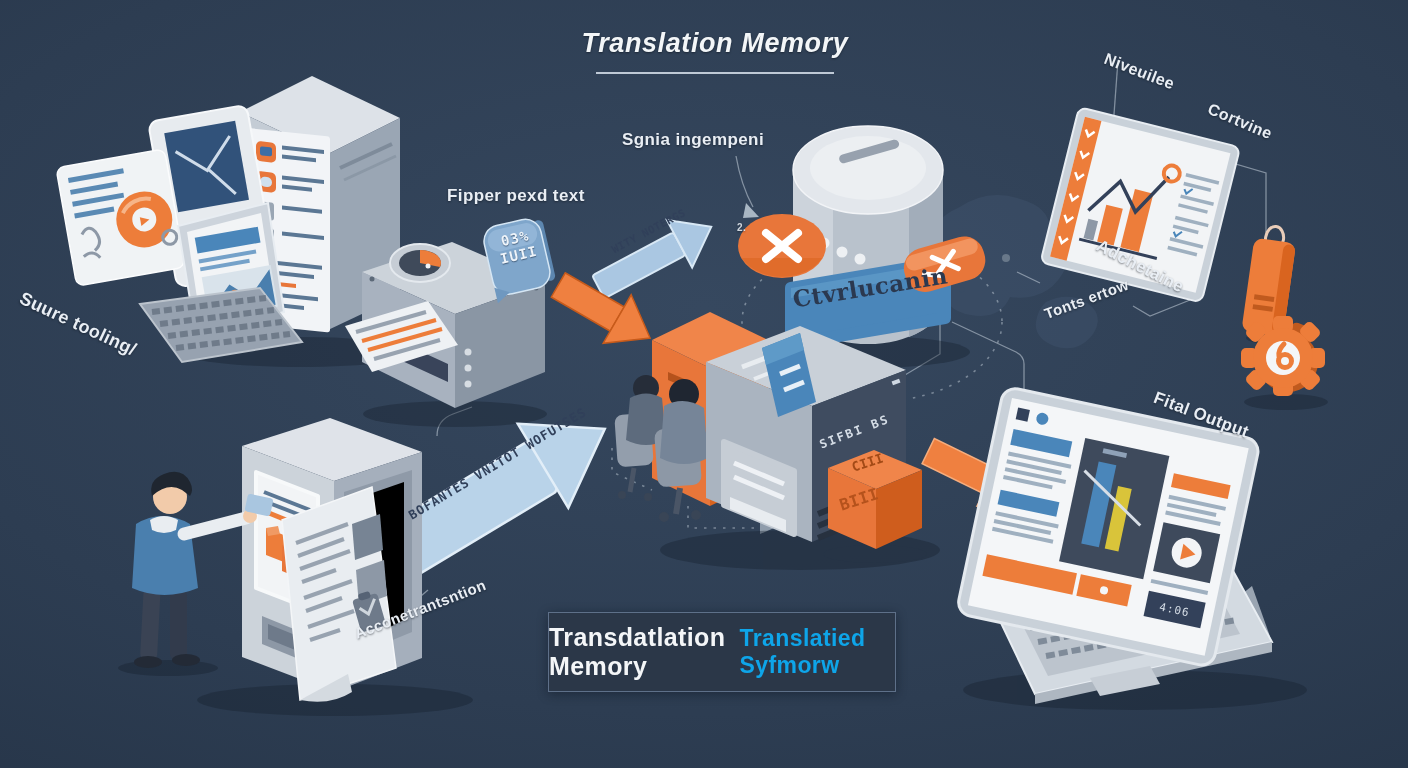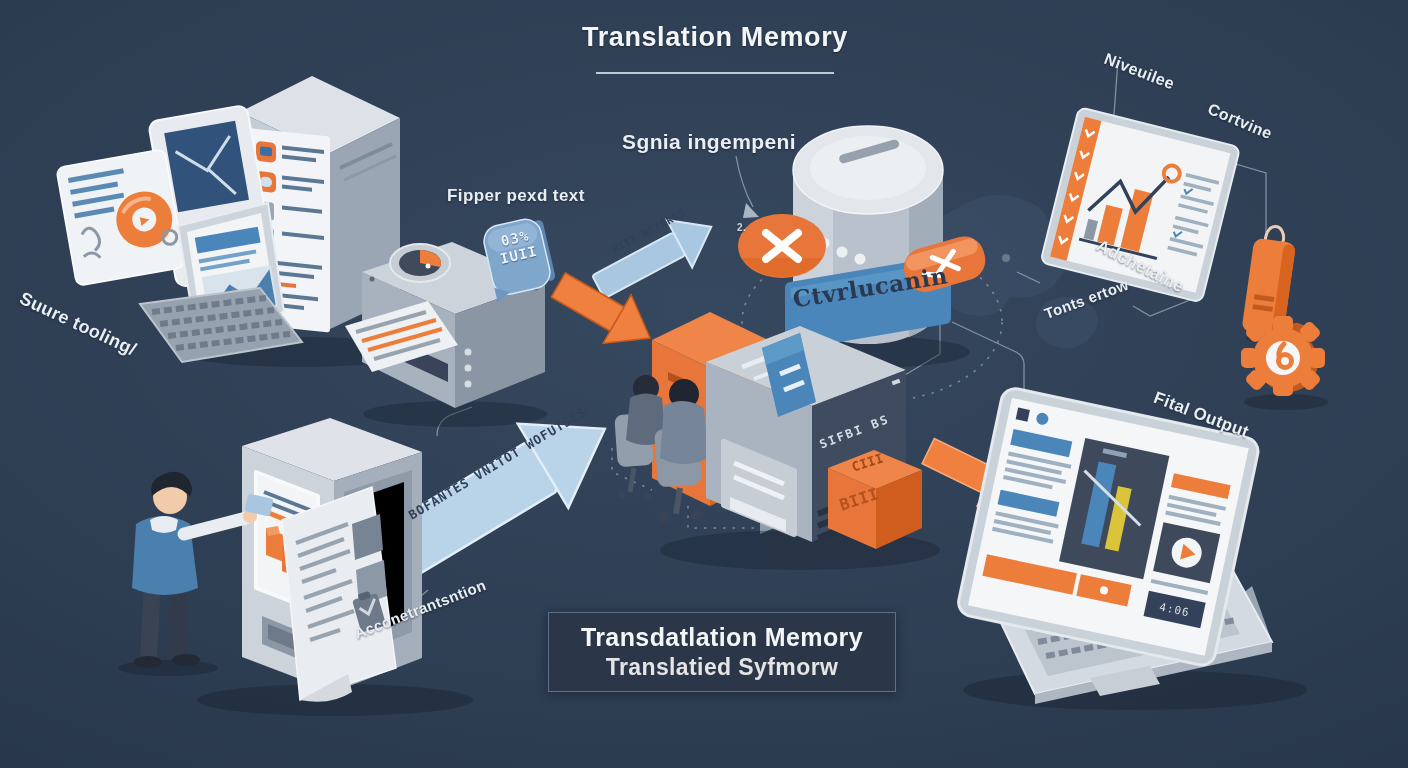--- a/index.html
+++ b/index.html
@@ -24,25 +24,25 @@
     width:158px;text-align:center;transform:rotate(-9deg);text-shadow:none;letter-spacing:.5px;
   }
   #badge-text{
     position:absolute;width:50px;text-align:center;transform:rotate(-13deg);transform-origin:center;
     font-family:"DejaVu Sans Mono", monospace;font-weight:700;font-size:14px;line-height:17px;
     color:#eef4fa;letter-spacing:1px;text-shadow:0 1px 1px rgba(30,50,75,.6);
   }
   #caption-box{
     position:absolute;left:548px;top:612px;width:348px;height:80px;
     background:#2b3748;border:1.5px solid #5e7089;box-sizing:border-box;
-    display:flex;flex-direction:column;align-items:center;justify-content:center;gap:2px;
+    display:flex;flex-direction:row;align-items:center;justify-content:center;gap:2px;
     box-shadow:0 2px 10px rgba(12,18,28,.45);
   }
   #caption-box .cap1{font-size:25px;font-weight:700;color:#f4f6f8;letter-spacing:.4px;}
-  #caption-box .cap2{font-size:23px;font-weight:700;color:#e5e5e5;letter-spacing:.4px;}
+  #caption-box .cap2{font-size:23px;font-weight:700;color:#0ea5e9;letter-spacing:.4px;}
 </style>
 </head>
 <body>
 
 <div id="stage">
 
 <svg id="scene" viewBox="0 0 1408 768">
 
   <g opacity="0.45" fill="#41546e">
     <path d="M958,208 q30,-20 62,-9 q36,10 28,39 q26,6 18,29 q-16,35 -56,30 q-10,23 -39,18 q-30,-5 -28,-33 q-28,-12 -18,-38 q11,-27 33,-36z"></path>
@@ -452,24 +452,24 @@
     <path d="M150,520 q14,-8 28,0 l-2,10 q-12,6 -24,0 z" fill="#e9edf1"></path>
     <line x1="184" y1="534" x2="246" y2="518" stroke="#e9edf1" stroke-width="13" stroke-linecap="round"></line>
     <circle cx="250" cy="516" r="7" fill="#f2cbaa"></circle>
     <rect x="246" y="496" width="26" height="18" rx="3" fill="#a9c6e0" transform="rotate(12 259 505)"></rect>
     <circle cx="170" cy="497" r="17" fill="#f2cbaa"></circle>
     <path d="M152,496 q-4,-16 12,-22 q18,-7 26,8 q4,8 0,14 l-8,-6 q-14,-8 -30,6z" fill="#1f2630"></path>
   </g>
 
 </svg>
 
-<div class="lbl" id="page-title" style="left:715px;top:22px;">Translation Memory</div>
+<div class="lbl" id="page-title" style="left:715px;top:28px;font-style:italic;">Translation Memory</div>
 <div id="title-underline" style="left:715px;top:72px;"></div>
 
-<div class="lbl" style="left:622px;top:130px;font-size:21px;">Sgnia ingempeni</div>
+<div class="lbl" style="left:622px;top:130px;font-size:17px;">Sgnia ingempeni</div>
 <div class="lbl" style="left:737px;top:222px;font-size:10px;opacity:.85;">2.</div>
 <div class="lbl" style="left:447px;top:186px;font-size:17px;">Fipper pexd text</div>
 <div class="lbl" style="left:25px;top:288px;font-size:18px;transform:rotate(25deg);">Suure tooling/</div>
 <div class="lbl" style="left:1108px;top:50px;font-size:16px;transform:rotate(21deg);">Niveuilee</div>
 <div class="lbl" style="left:1212px;top:100px;font-size:16px;transform:rotate(23deg);">Cortvine</div>
 <div class="lbl" style="left:1102px;top:236px;font-size:17px;transform:rotate(27deg);">Adchetaine</div>
 <div class="lbl" style="left:1042px;top:306px;font-size:15px;transform:rotate(-20deg);">Tonts ertow</div>
 <div class="lbl" style="left:1158px;top:388px;font-size:17px;transform:rotate(21deg);">Fital Output</div>
 <div class="lbl" style="left:352px;top:626px;font-size:15px;transform:rotate(-21deg);">Acconetrantsntion</div>
 

